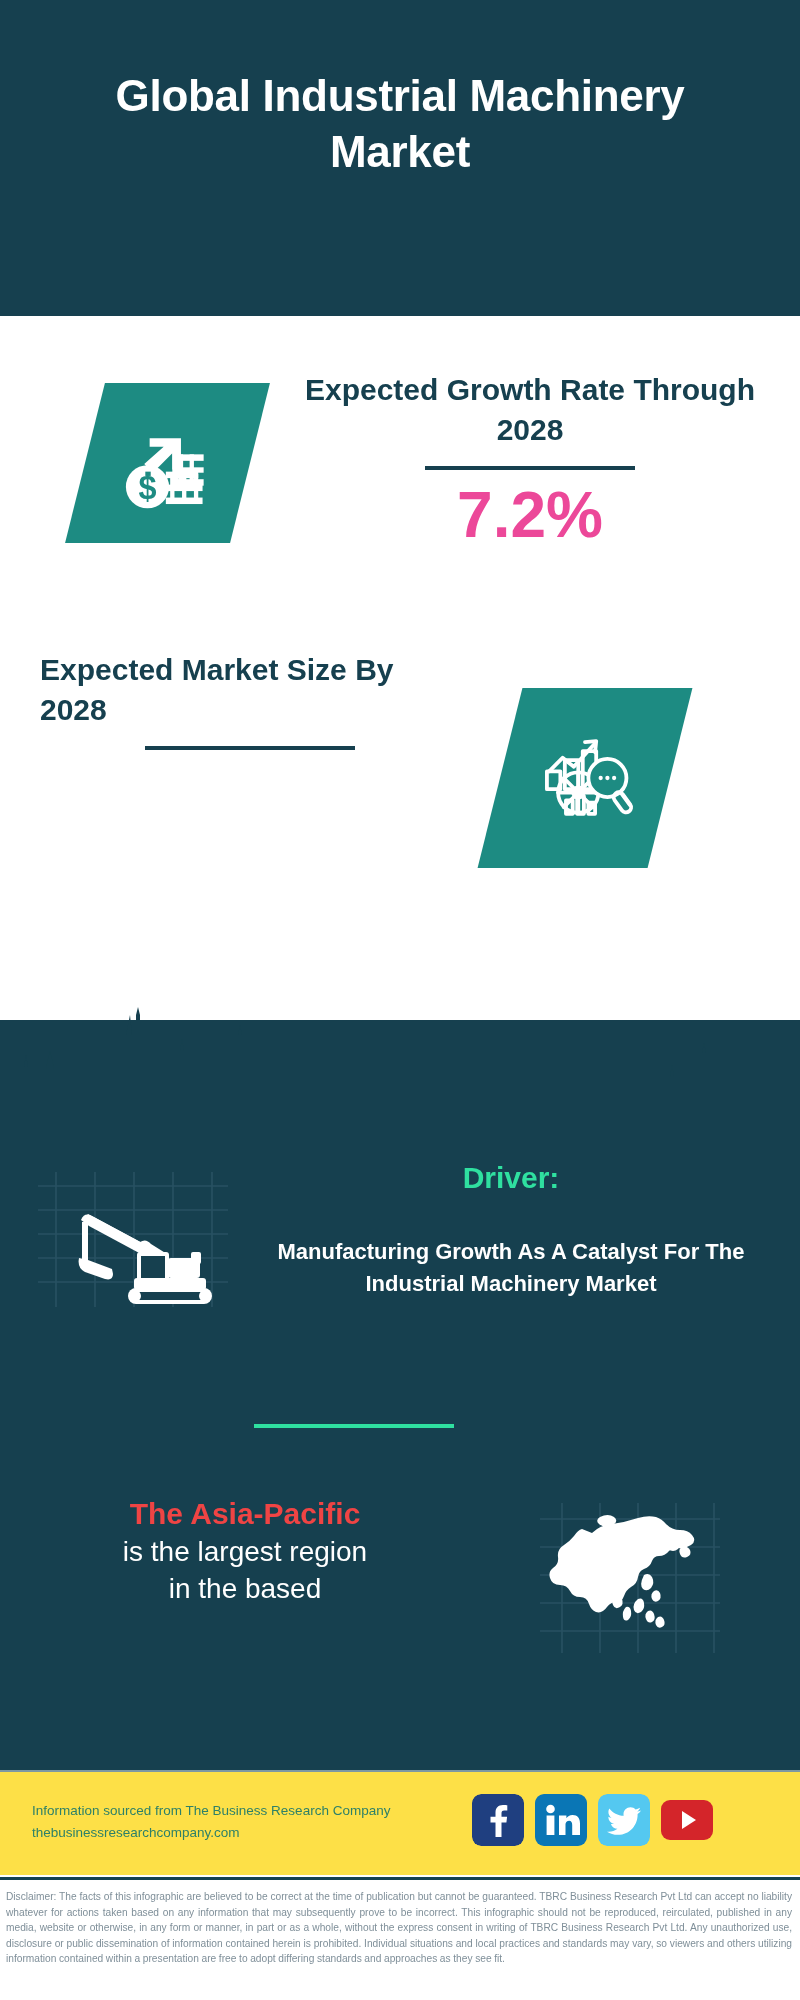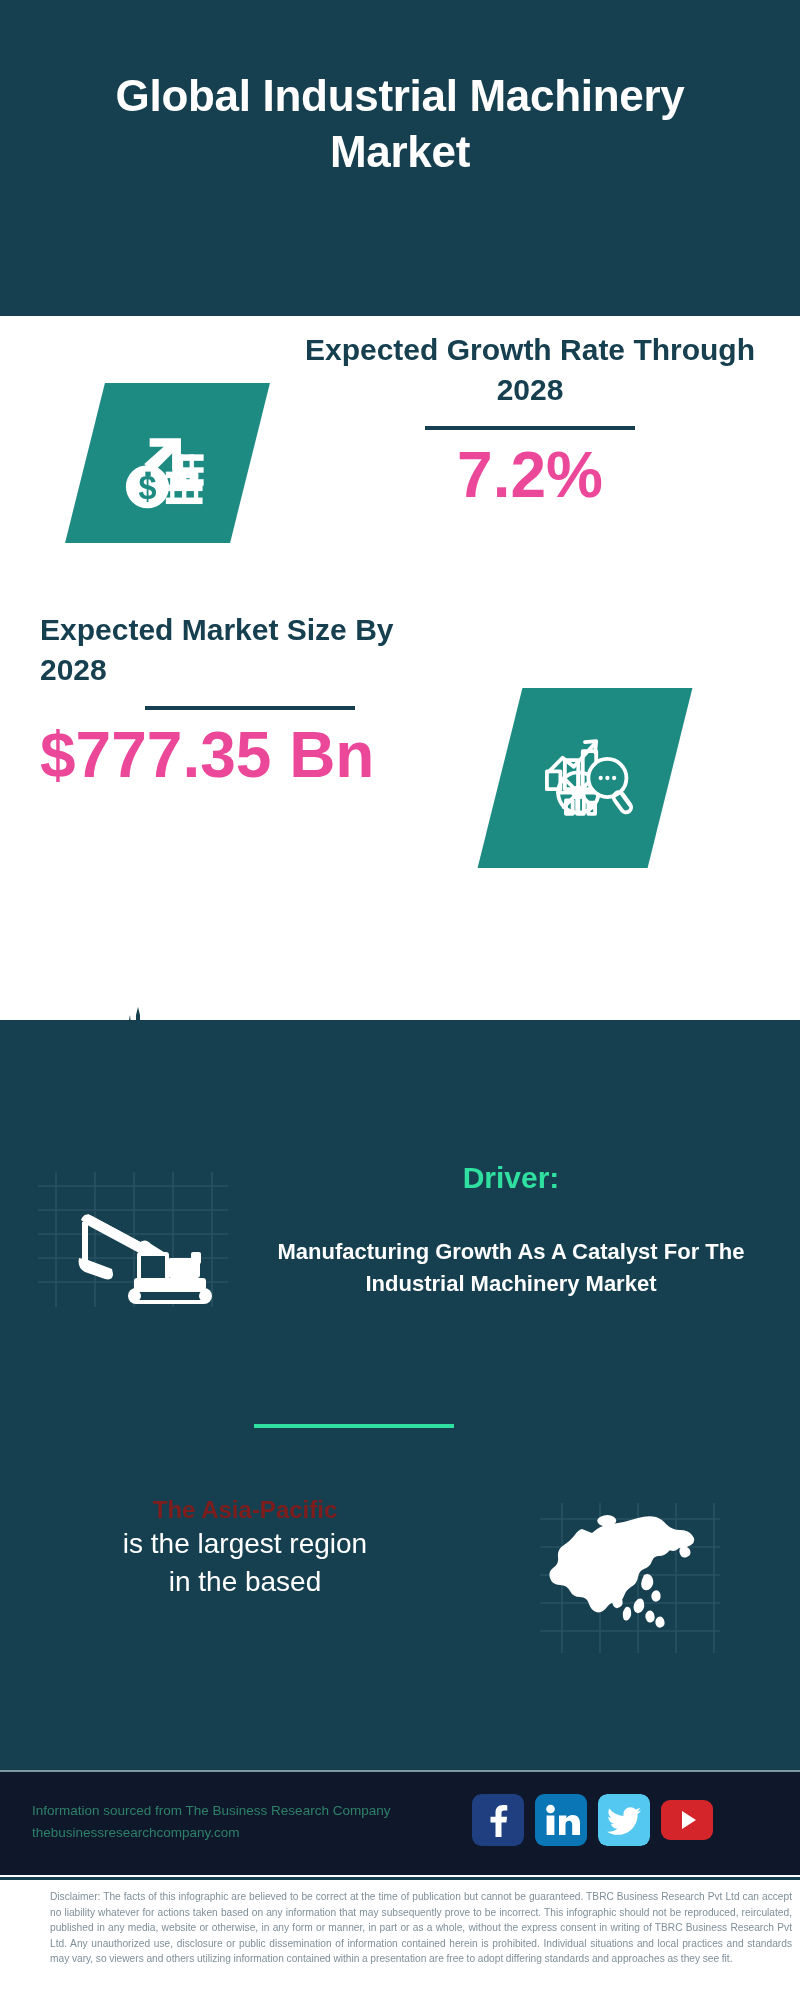--- a/index.html
+++ b/index.html
@@ -36,21 +36,21 @@
   .para {
     background:#1d8b82;
     transform:skewX(-14deg);
     display:flex; align-items:center; justify-content:center;
   }
   .para > svg { transform:skewX(14deg); }
 
   .para1 { position:absolute; left:85px; top:53px; width:165px; height:160px; }
   .stat1-text { position:absolute; left:300px; top:0px; width:460px; text-align:center; }
   .stat-label {
-    color:#16404f; font-size:30px; font-weight:bold; line-height:1.34;
+    color:#16404f; font-size:30px; font-weight:bold; line-height:1.34;margin-top:40px;
   }
   .rule-dark {
     width:210px; height:4px; background:#16404f; margin:16px auto 12px auto;
   }
   .stat-value {
     color:#ec4899; font-size:64px; font-weight:bold; line-height:1.05;
   }
 
   
   .stat2 {
@@ -84,51 +84,51 @@
 
   .rule-green {
     position:absolute; left:254px; top:1424px;
     width:200px; height:4px; background:#2fe0a0;
   }
 
   
   .region { position:absolute; left:0; top:1495px; width:800px; }
   .region-text { position:absolute; left:35px; top:0px; width:420px; text-align:center; }
   .region-head {
-    color:#7f1d1d; font-size:24px; font-weight:bold; line-height:1.25;
+    color:#ef4444; font-size:30px; font-weight:bold; line-height:1.25;
   }
   .region-sub {
     color:#ffffff; font-size:28px; font-weight:normal; line-height:1.34;
   }
   .map-box { position:absolute; left:540px; top:8px; width:180px; height:150px; }
 
   
   .footer {
     position:absolute; left:0; top:1770px; width:800px; height:105px;
-    background:#0f172a; border-top:2px solid #7d98a3;
+    background:#fde047; border-top:2px solid #7d98a3;
   }
   .footer-source {
     position:absolute; left:32px; top:28px; width:420px;
     color:#2e8068; font-size:13.5px; line-height:1.65;
   }
   .socials {
     position:absolute; left:472px; top:22px;
     display:flex; gap:11px; align-items:center;
   }
   .sico { width:52px; height:52px; border-radius:9px; display:block; }
 
   
   .disclaimer {
     position:absolute; left:0; top:1877px; width:800px; height:123px;
     background:#ffffff; border-top:3px solid #16404f;
     padding:9px 8px 0 6px;
   }
   .disclaimer p {
     color:#7f8f99; font-size:10.2px; line-height:1.52;
-    text-align:justify; word-spacing:-0.2px;margin-left:44px;
+    text-align:justify; word-spacing:-0.2px;
   }
 </style>
 </head>
 <body>
 
 <div class="page">
 
   <div class="header">
     <div class="header-title">Global Industrial Machinery Market</div>
   </div>
@@ -161,21 +161,20 @@
       <div class="stat-label">Expected Growth Rate Through 2028</div>
       <div class="rule-dark"></div>
       <div class="stat-value">7.2%</div>
     </div>
   </div>
 
   <div class="stat2">
     <div class="stat2-text">
       <div class="stat-label">Expected Market Size By 2028</div>
       <div class="rule-dark"></div>
-      <div class="stat-value">$777.35 Bn</div>
     </div>
     <div class="para para2">
       <svg width="112" height="112" viewBox="0 0 100 100">
         <g fill="none" stroke="#ffffff" stroke-width="3.4" stroke-linecap="round" stroke-linejoin="round">
           <polyline points="18,44 30,32 40,40 58,20"></polyline>
           <polyline points="50,18 60,17 59,27"></polyline>
           <rect x="16" y="44" width="12" height="16"></rect>
           <rect x="32" y="34" width="12" height="26"></rect>
           <rect x="48" y="26" width="12" height="34"></rect>
           <circle cx="44" cy="63" r="18"></circle>

